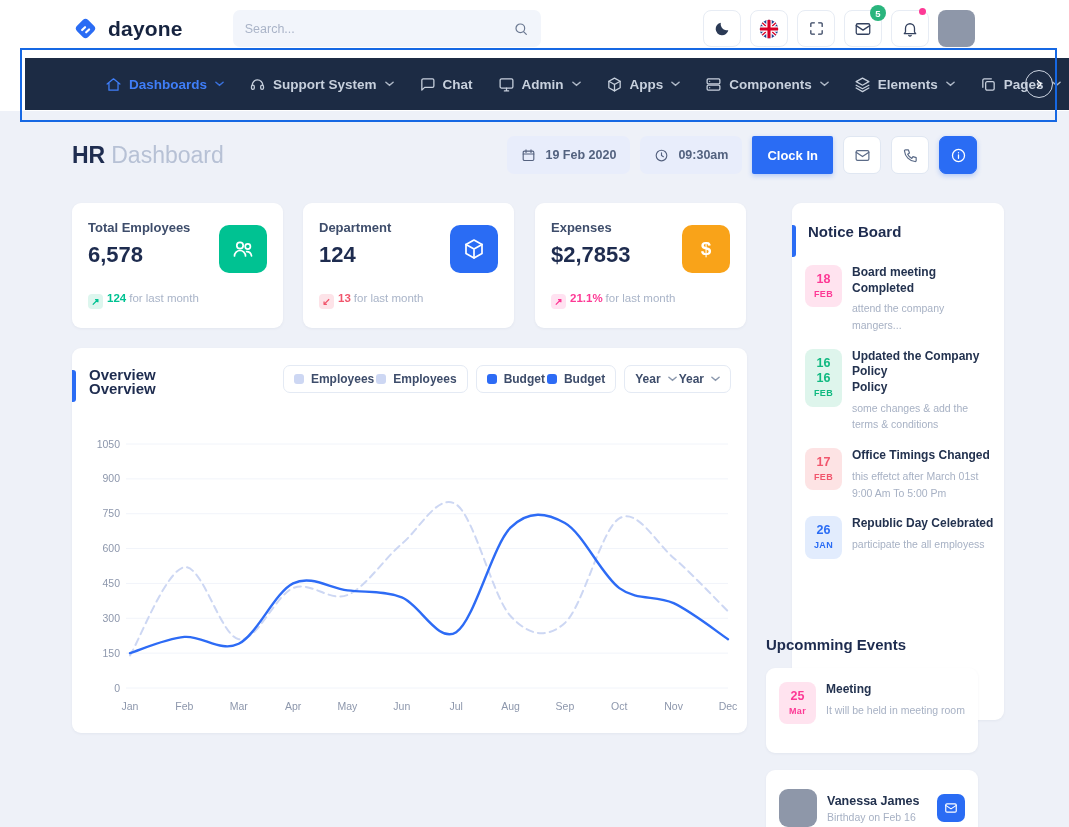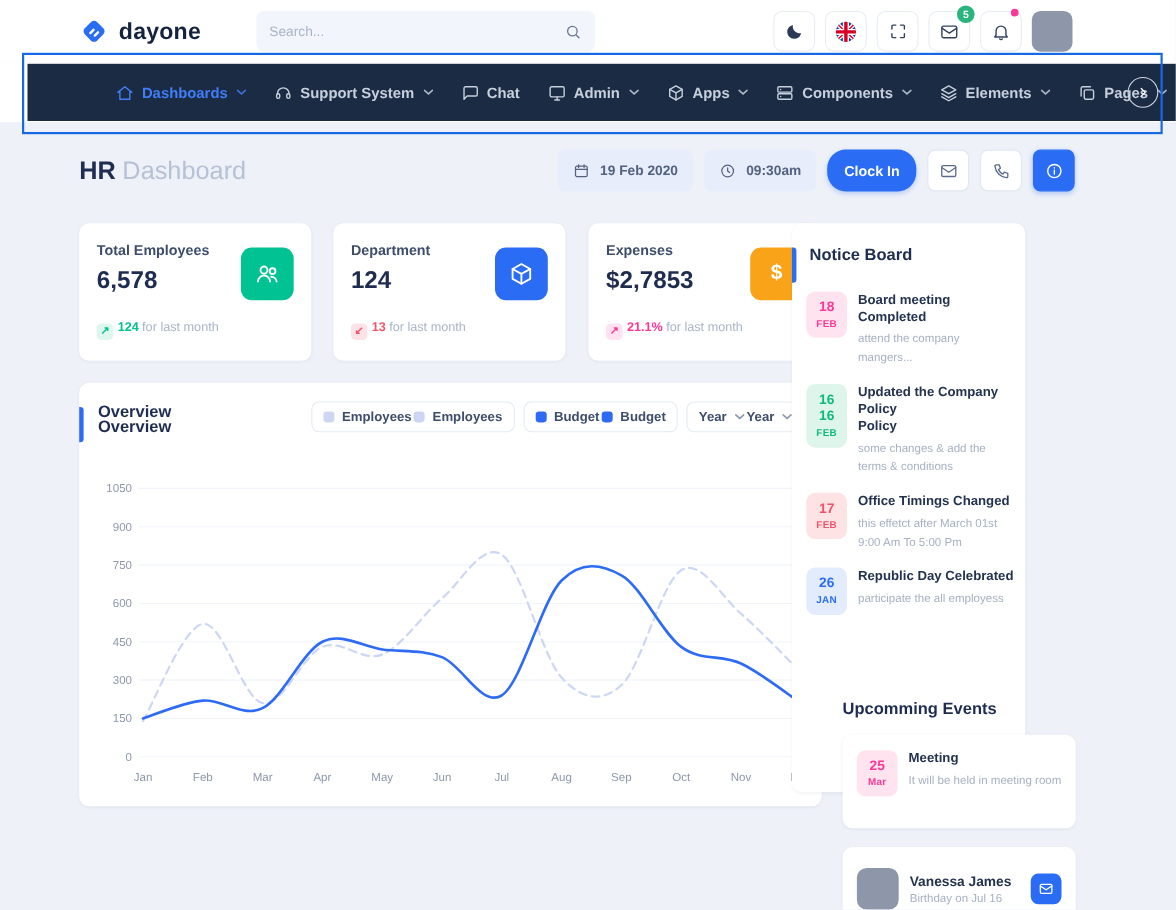--- a/index.html
+++ b/index.html
@@ -31,21 +31,21 @@
   .nav-scroll{position:absolute;right:16px;top:12px;width:28px;height:28px;border-radius:50%;border:1.5px solid #cdd5e2;background:transparent;color:#fff;display:flex;align-items:center;justify-content:center;cursor:pointer}
   .nav-highlight{position:absolute;left:20px;top:48px;width:1037px;height:74px;border:2px solid #1668e3;z-index:6;pointer-events:none}
 
   
   .title-row{position:absolute;top:136px;left:72px;right:92px;display:flex;align-items:center}
   .page-title{font-size:23px;font-weight:700;color:#1f2d50}
   .page-title .light{color:#b7c1d5;font-weight:500;margin-left:6px}
   .title-actions{margin-left:auto;display:flex;gap:10px;align-items:center}
   .chip{height:38px;display:flex;align-items:center;gap:9px;background:#e8edfb;border-radius:7px;padding:0 14px;color:#53627f;font-size:12.5px;font-weight:600;cursor:pointer}
   .chip .cic{display:flex;color:#55627f}
-  .btn-primary{height:38px;padding:0 15px;background:#2a6cf4;border:none;border-radius:17px;color:#fff;font-weight:700;font-size:13px;cursor:pointer;font-family:inherit;box-shadow:0 2px 5px rgba(42,108,244,.3)}
+  .btn-primary{height:38px;padding:0 15px;background:#2a6cf4;border:none;border-radius:2px;color:#fff;font-weight:700;font-size:13px;cursor:pointer;font-family:inherit;box-shadow:0 2px 5px rgba(42,108,244,.3)}
   .icon-btn{width:38px;height:38px;border:1px solid #e0e7f2;background:#fff;border-radius:7px;display:flex;align-items:center;justify-content:center;cursor:pointer;color:#5b6b88}
   .icon-btn.blue{background:#2a6cf4;border-color:#2a6cf4;color:#fff;box-shadow:0 2px 5px rgba(42,108,244,.3)}
 
   
   .card{background:#fff;border-radius:9px;box-shadow:0 1px 3px rgba(25,42,80,.05)}
 
   .stat-card{position:absolute;top:203px;width:211px;height:125px;padding:17px 16px}
   .stat-label{font-size:13px;color:#3e4d6b;font-weight:600}
   .stat-value{font-size:22px;font-weight:700;color:#1e2c4f;margin-top:7px}
   .stat-trend{margin-top:22px;width:126px;font-size:11.5px;color:#a9b4c8;line-height:1.55}
@@ -60,21 +60,21 @@
   .ov-title{position:absolute;left:17px;top:20px;font-size:15px;font-weight:700;color:#1e2c4f;line-height:15px}
   .ov-title div{margin-top:-1px}
   .legend-row{position:absolute;top:17px;right:16px;display:flex;gap:8px;align-items:flex-start}
   .legend-chip{border:1px solid #e4eaf4;border-radius:7px;padding:6px 10px;display:flex;flex-direction:row;gap:2px;background:#fff;cursor:pointer}
   .legend-line{display:flex;align-items:center;gap:7px;font-size:12px;color:#3e4d6b;font-weight:600}
   .legend-dot{width:10px;height:10px;border-radius:3px}
   .legend-line .caret{display:flex;color:#8b98ad}
   .chart-wrap{position:absolute;left:8px;top:80px;width:662px;height:296px}
 
   
-  .notice-card{position:absolute;left:720px;top:203px;width:212px;height:517px;overflow:hidden}
+  .notice-card{position:absolute;left:792px;top:203px;width:212px;height:517px;overflow:hidden}
   .nb-title{position:absolute;left:16px;top:20px;font-size:15px;font-weight:700;color:#1e2c4f}
   .nb-items{position:absolute;top:62px;left:13px;right:10px;display:flex;flex-direction:column;gap:15px}
   .nb-item{display:flex;gap:10px}
   .nb-badge{min-width:37px;max-width:37px;border-radius:8px;display:flex;flex-direction:column;align-items:center;justify-content:center;padding:7px 0;font-weight:700;height:fit-content}
   .nb-day{font-size:12.5px;line-height:1.25}
   .nb-month{font-size:9px;letter-spacing:.3px;line-height:1.4}
   .nb-texts{flex:1}
   .nb-item-title{font-size:12px;font-weight:700;color:#23324f;line-height:1.3}
   .nb-desc{font-size:10.5px;color:#a7b1c4;line-height:1.6;margin-top:4px}
 
@@ -521,21 +521,21 @@
     <div class="nb-texts">
       <div class="nb-item-title">Meeting</div>
       <div class="nb-desc">It will be held in meeting room</div>
     </div>
   </div>
 
   <div class="card birthday-card">
     <div class="bd-avatar"></div>
     <div>
       <div class="bd-name">Vanessa James</div>
-      <div class="bd-desc">Birthday on Jul 16</div>
+      <div class="bd-desc">Birthday on Feb 16</div>
     </div>
     <button class="bd-mail">
       <span style="display:flex">
           <svg width="14" height="14" viewBox="0 0 24 24" fill="none" stroke="currentColor" stroke-width="2" stroke-linecap="round" stroke-linejoin="round">
             <rect x="3" y="5" width="18" height="14" rx="2"></rect>
             <path d="M3 7.5l9 6 9-6"></path>
           </svg>
         </span>
     </button>
   </div>

